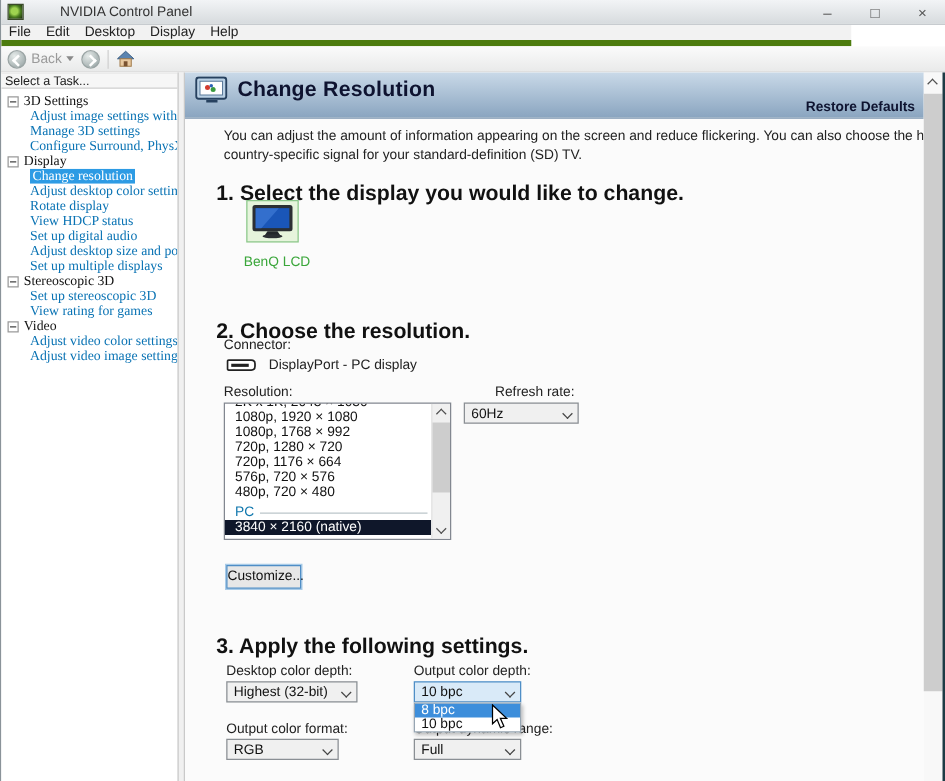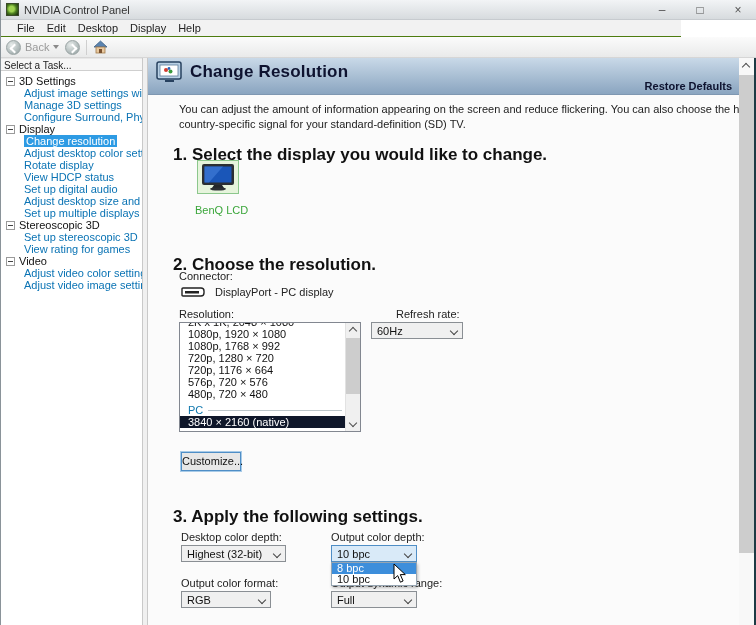--- a/index.html
+++ b/index.html
@@ -15,29 +15,29 @@
   .titlebar{
     position:absolute; left:0; top:0; width:756px; height:20px;
     background:linear-gradient(#f2f4f6,#d7dbde);
     display:flex; align-items:center; padding-left:5px;
     border-bottom:1px solid #c7cbcf;
   }
   .nv-logo{
     width:13px; height:13px; margin-right:5px; border:1px solid #3a4a2a;
     background:radial-gradient(circle at 42% 45%, #9ed34f 0 30%, #4a7d1f 55%, #16230c 100%);
   }
-  .win-title{ font-size:11px; color:#333; }
+  .win-title{ font-size:11px; color:#333;margin-left:24px; }
   .win-controls{ margin-left:auto; display:flex; height:100%; }
   .win-btn{ width:38px; text-align:center; font-size:12px; color:#555; line-height:20px; }
 
   
   .menubar{
     position:absolute; left:0; top:20px; width:680px; height:17px;
-    background:#f2f2f2; border-bottom:1px solid #4d7c0f;
-    display:flex; align-items:center; padding-left:10px;
+    background:#f2f2f2; border-bottom:5px solid #4d7c0f;
+    display:flex; align-items:center; padding-left:0;
   }
   .menu-item{ font-size:11px; color:#222; padding:1px 6px; }
 
   
   .toolbar{
     position:absolute; left:0; top:37px; width:756px; height:21px;
     background:linear-gradient(#fbfbfb,#e9eaea); border-bottom:1px solid #d6d6d6;
     display:flex; align-items:center; padding-left:5px;
   }
   .nav-circle{
@@ -59,21 +59,21 @@
   
   .sidebar{
     position:absolute; left:0; top:58px; width:141px; bottom:0; background:#fff;
   }
   .task-header{
     height:13px; font-size:10px; color:#222; padding:0 0 0 3px; line-height:13px;
     background:#f6f6f6; border-bottom:1px solid #cfcfcf; border-top:1px solid #e8e8e8;
   }
   .tree{ padding:4px 0 0 3px; overflow:hidden; }
   .tnode{ height:12px; line-height:12px; font-size:11px; white-space:nowrap;
-    display:flex; align-items:center; overflow:hidden; }
+    display:flex; align-items:center; overflow:hidden;font-family:Liberation Serif, serif; }
   .tnode.root{ color:#111; }
   .expander{
     width:9px; height:9px; border:1px solid #9a9a9a; background:#fff;
     display:inline-block; position:relative; margin:0 4px 0 2px; flex:0 0 auto;
   }
   .expander::before{ content:""; position:absolute; left:1px; right:1px; top:3px; border-top:1px solid #444; }
   .tnode.child{ margin-left:20px; position:relative; color:#0a73b4; }
   .tnode.child::before{
     content:""; position:absolute; left:-9px; top:-3px; width:7px; height:9px;
     border-left:1px dotted #a8a8a8; border-bottom:1px dotted #a8a8a8;

